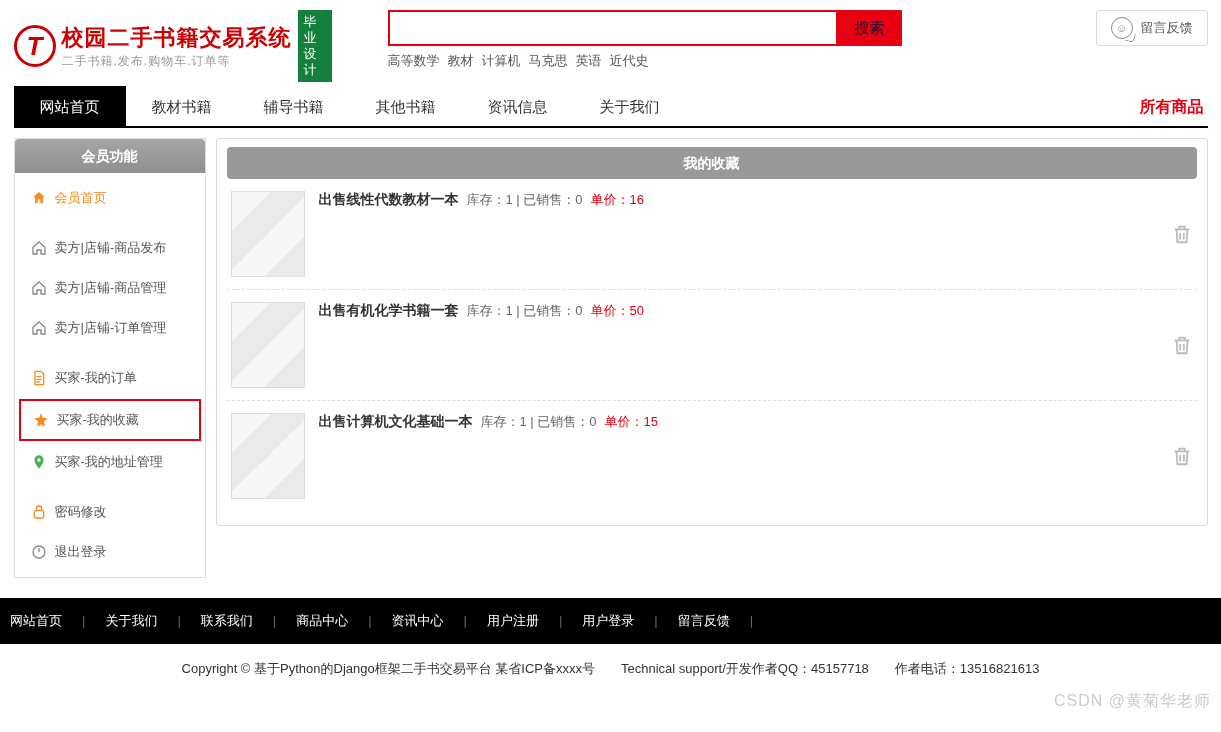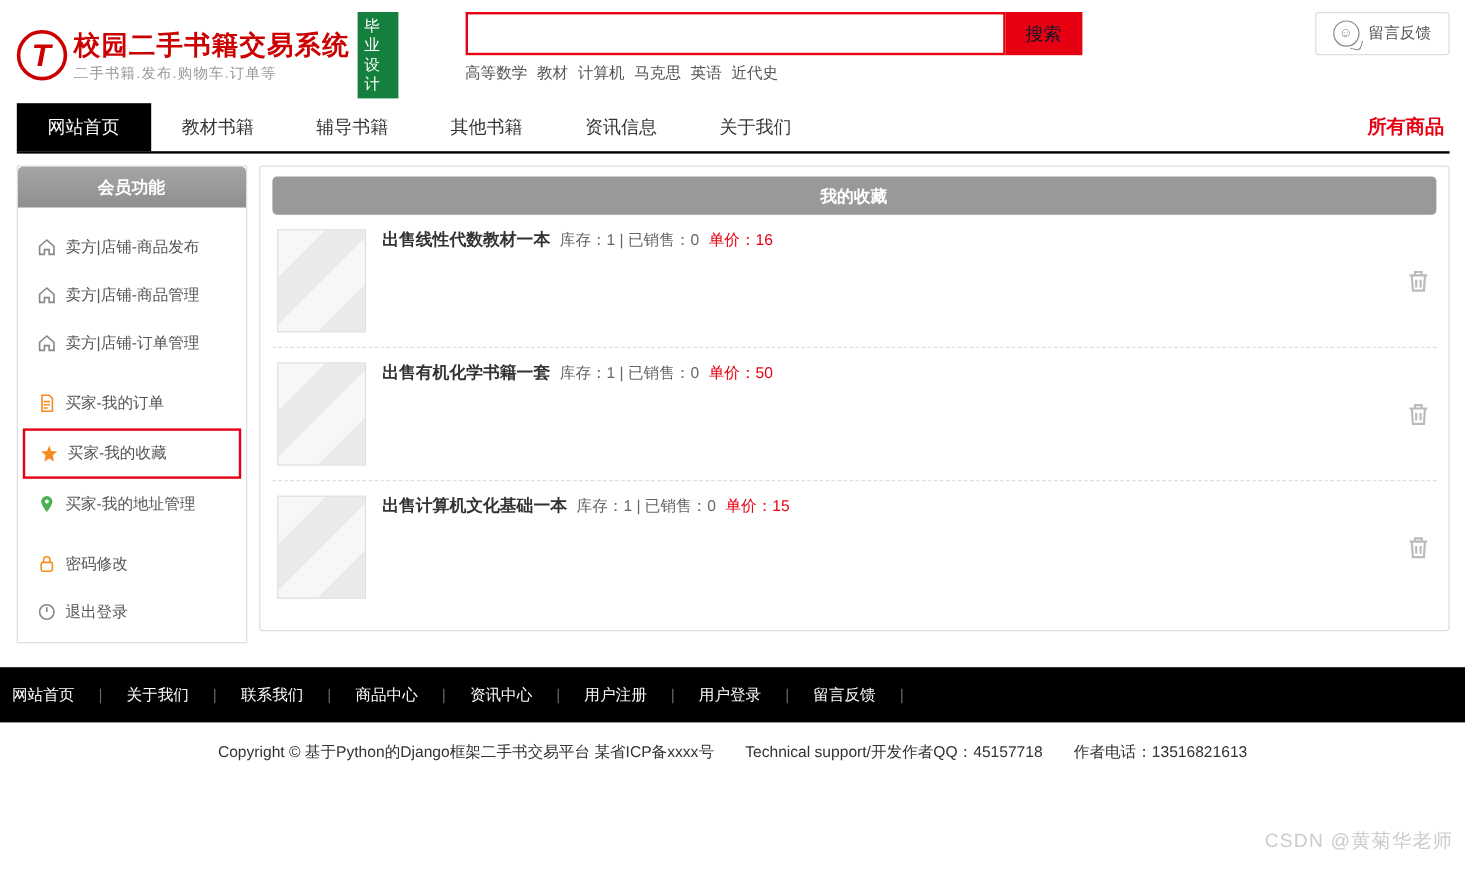--- a/index.html
+++ b/index.html
@@ -93,20 +93,28 @@
       <div class="nav-item">其他书籍</div>
       <div class="nav-item">资讯信息</div>
       <div class="nav-item">关于我们</div>
       <div class="nav-right">所有商品</div>
     </div>
 
   <div class="layout">
     <div class="sidebar">
       <div class="side-hd">会员功能</div>
       <div class="side-list" id="side-list">
+          <div class="side-item">
+            <span class="ic">
+              <svg width="16" height="16" viewBox="0 0 24 24">
+                <path fill="#f68b1f" d="M12 3l9 8h-3v9h-4v-6h-4v6H6v-9H3z"></path>
+              </svg>
+            </span>
+            <span style="color: rgb(246, 139, 31);">会员首页</span>
+          </div>
           <div class="divider"></div>
           <div class="side-item">
             <span class="ic">
               <svg width="16" height="16" viewBox="0 0 24 24">
                 <path fill="none" stroke="#888" stroke-width="2" d="M3 11l9-8 9 8v10h-6v-6h-6v6H3z"></path>
               </svg>
             </span>
             <span>卖方|店铺-商品发布</span>
           </div>
           <div class="side-item">

